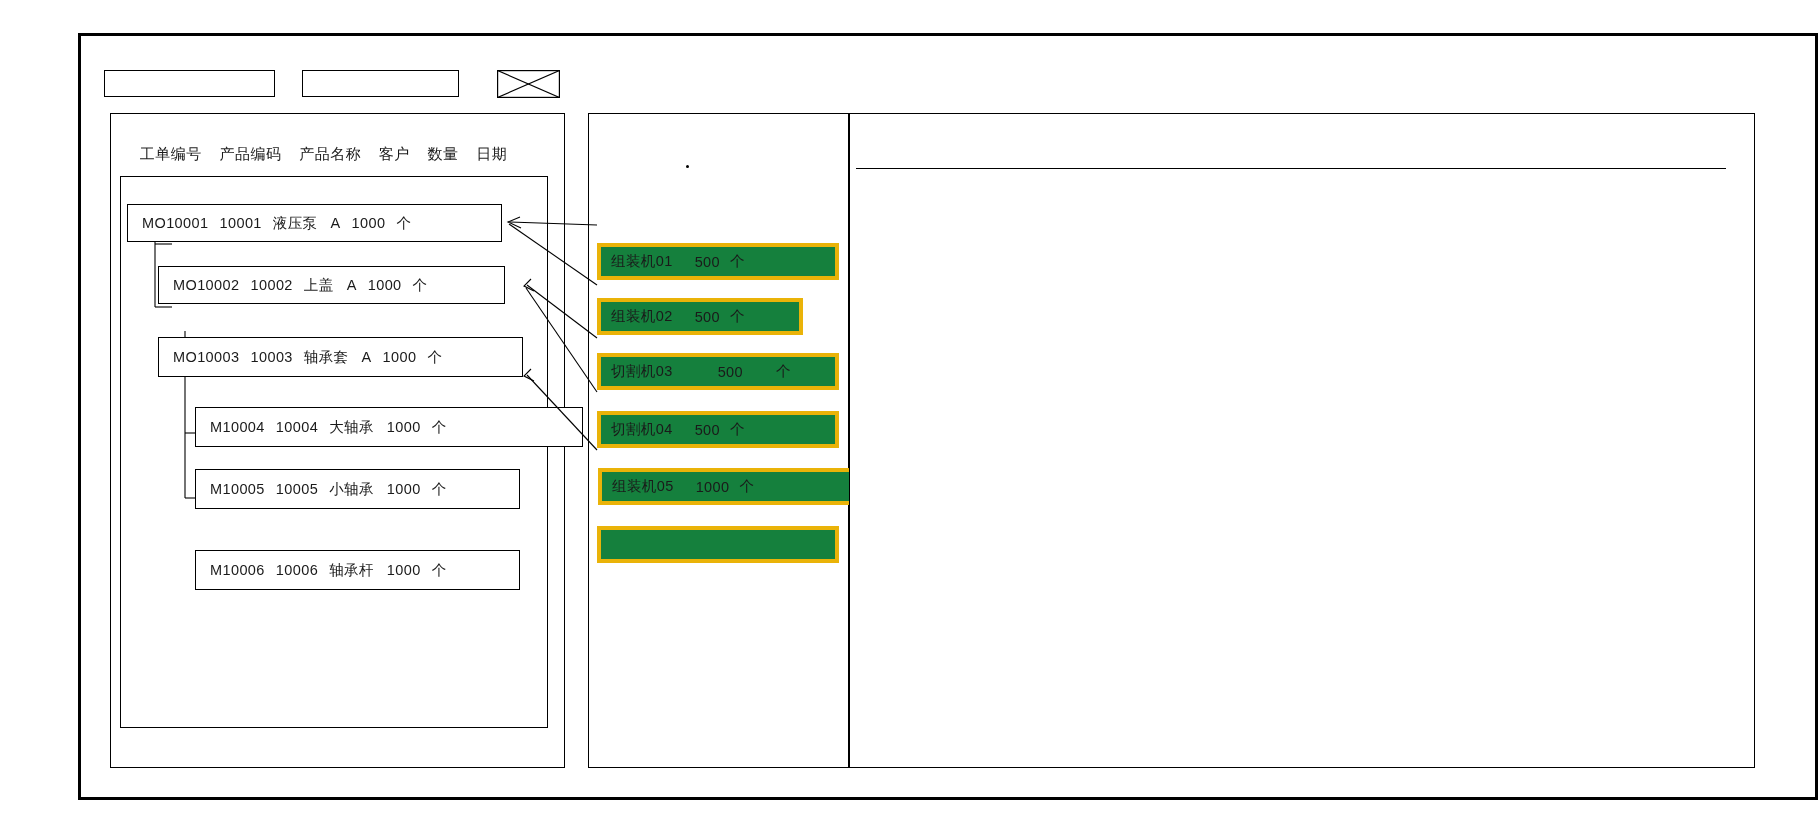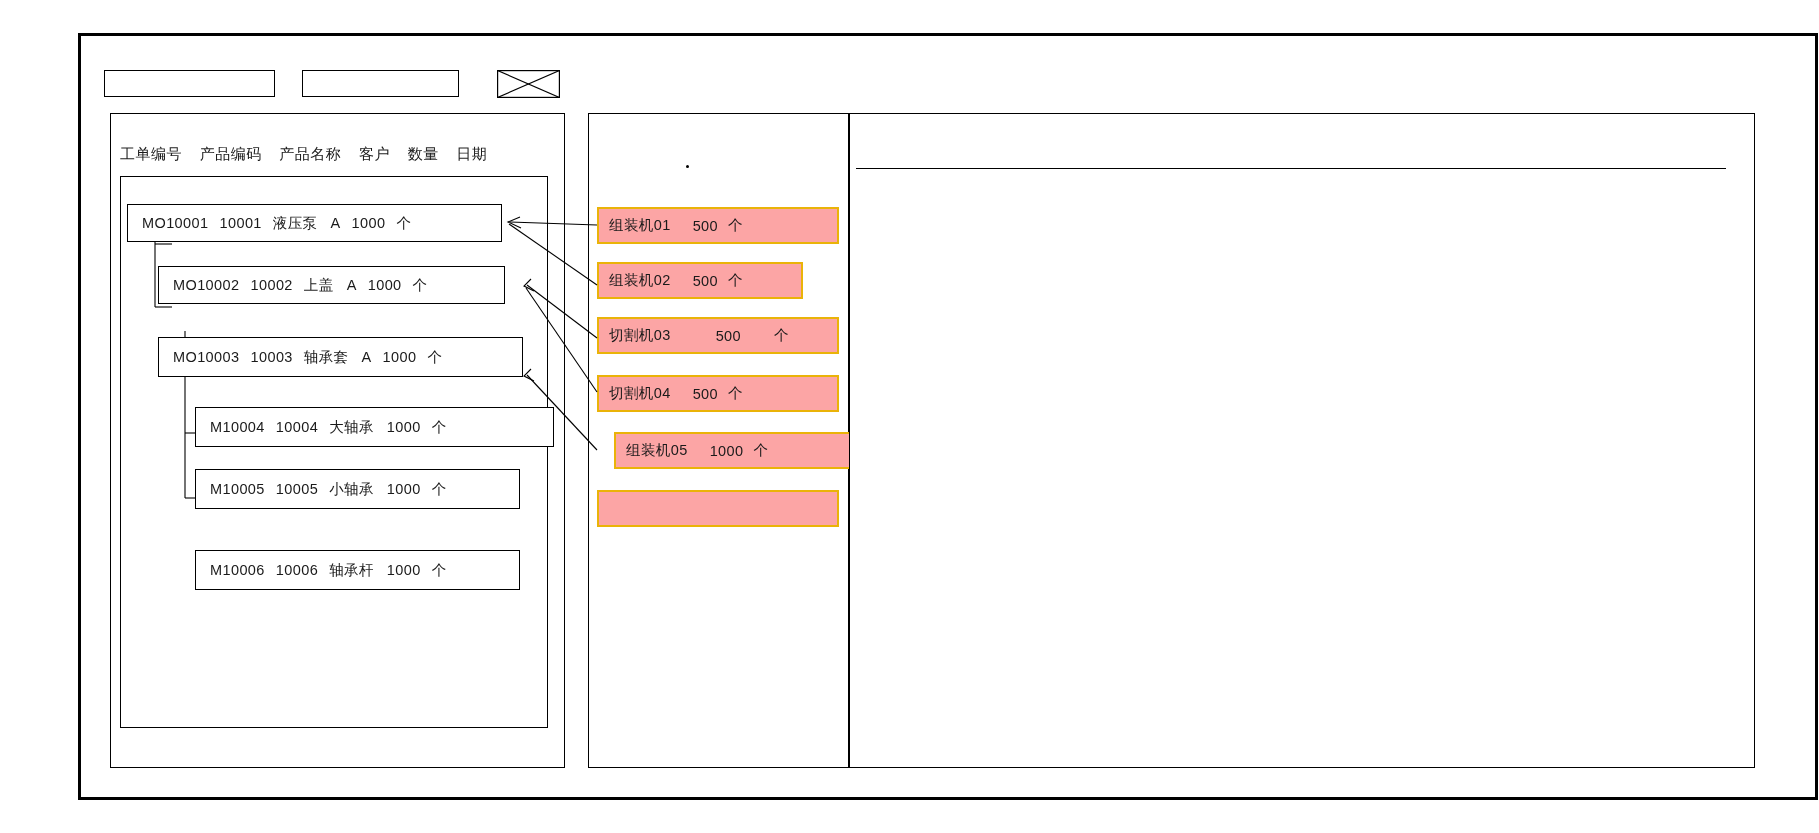--- a/index.html
+++ b/index.html
@@ -28,44 +28,44 @@
   .panel-mid{left:588px;top:113px;width:261px;height:655px;}
   .panel-right{left:849px;top:113px;width:906px;height:655px;}
   .right-inner-box{
     position:absolute;left:856px;top:113px;width:870px;height:56px;
     border:1px solid #000;box-sizing:border-box;border-top:none;border-left:none;border-right:none;
   }
 
   
   .col-headers{
     position:absolute;left:120px;top:145px;width:420px;height:22px;
-    font-size:15px;letter-spacing:.5px;white-space:nowrap;
+    font-size:15px;letter-spacing:.5px;white-space:nowrap;text-align:center;
   }
   .col-headers span{margin-right:13px;}
   .tree-box{
     position:absolute;left:120px;top:176px;width:428px;height:552px;
     border:1px solid #000;box-sizing:border-box;background:#fff;
   }
 
   .mo-row{
     position:absolute;border:1px solid #000;box-sizing:border-box;background:#fff;
     display:flex;align-items:center;font-size:14.5px;white-space:nowrap;
     padding-left:14px;letter-spacing:.4px;
   }
   .mo-row .cell{margin-right:11px;}
   .mo-row .cell.nm{margin-right:13px;}
 
   
   .tree-lines{position:absolute;left:110px;top:113px;width:455px;height:655px;pointer-events:none;}
 
   
   .op-box{
-    position:absolute;border:2px solid #eab308;box-sizing:border-box;background:#fca5a5;
+    position:absolute;border:4px solid #eab308;box-sizing:border-box;background:#15803d;
     display:flex;align-items:center;font-size:14.5px;white-space:nowrap;
-    padding-left:10px;letter-spacing:.4px;
+    padding-left:10px;letter-spacing:.4px;margin-top:36px;
   }
   .op-box .op-qty{margin-left:22px;}
   .op-box .op-unit{margin-left:10px;}
   .op-box.empty{justify-content:flex-start;}
   .mid-dot{position:absolute;left:686px;top:165px;width:3px;height:3px;background:#000;border-radius:50%;}
 
   
   .link-lines{position:absolute;left:0;top:0;width:1819px;height:833px;pointer-events:none;}
 </style>
 </head>
@@ -136,21 +136,21 @@
 
   <div class="mo-row" style="left:158px;top:337px;width:365px;height:40px;">
     <span class="cell">MO10003</span>
     <span class="cell">10003</span>
     <span class="cell nm">轴承套</span>
     <span class="cell">A</span>
     <span class="cell">1000</span>
     <span class="cell">个</span>
   </div>
 
-  <div class="mo-row" style="left:195px;top:407px;width:359px;height:40px;">
+  <div class="mo-row" style="left:195px;top:407px;width:388px;height:40px;">
     <span class="cell">M10004</span>
     <span class="cell">10004</span>
     <span class="cell nm">大轴承</span>
     <span class="cell">1000</span>
     <span class="cell">个</span>
   </div>
 
   <div class="mo-row" style="left:195px;top:469px;width:325px;height:40px;">
     <span class="cell">M10005</span>
     <span class="cell">10005</span>
@@ -187,21 +187,21 @@
     <span class="op-qty">500</span>
     <span class="op-unit">个</span>
   </div>
 
   <div class="op-box" style="left:597px;top:375px;width:242px;height:37px;">
     <span>切割机04</span>
     <span class="op-qty">500</span>
     <span class="op-unit">个</span>
   </div>
 
-  <div class="op-box" style="left:614px;top:432px;width:280px;height:37px;">
+  <div class="op-box" style="left:598px;top:432px;width:280px;height:37px;">
     <span>组装机05</span>
     <span class="op-qty">1000</span>
     <span class="op-unit">个</span>
   </div>
 
   <div class="op-box empty" style="left:597px;top:490px;width:242px;height:37px;">
     <span></span>
   </div>
 
   <div class="panel panel-right"></div>

